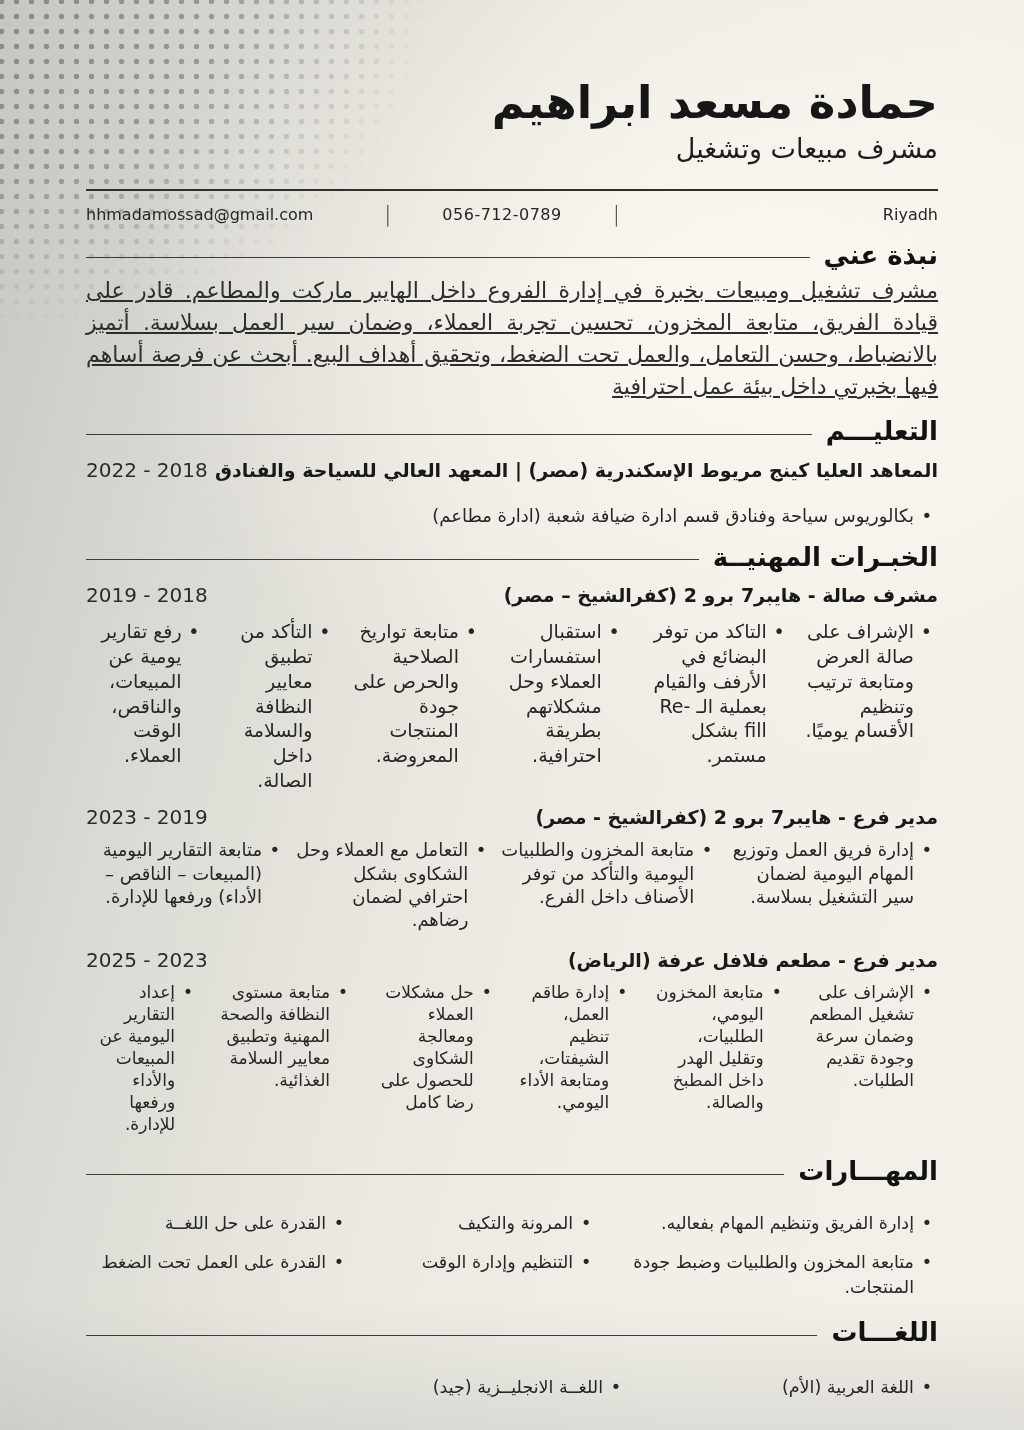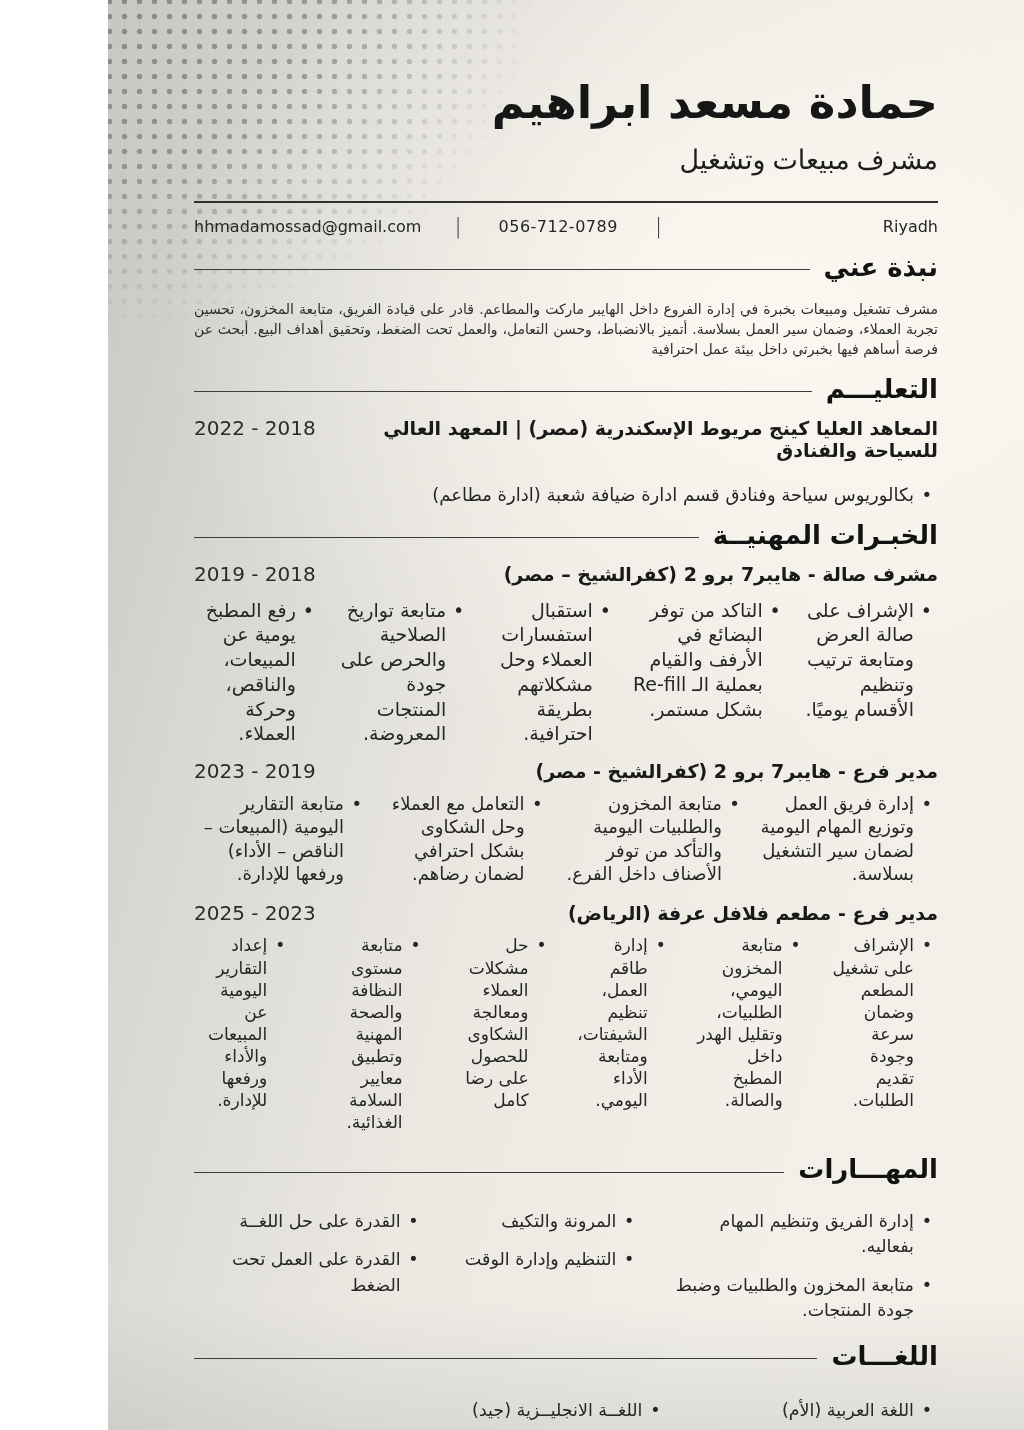--- a/index.html
+++ b/index.html
@@ -1,50 +1,50 @@
 <!DOCTYPE html>
 <html dir="rtl" lang="ar"><head>
 <meta charset="utf-8">
 <style>
   * { box-sizing: border-box; margin: 0; padding: 0; }
   html, body { margin: 0; background: #ffffff; }
   .page {
-    width: 916px; height: 1430px; position: relative; overflow: hidden;
+    width: 1024px; height: 1430px; position: relative; overflow: hidden;
     font-family: "DejaVu Sans", "Liberation Sans", sans-serif;
     color: #242424;
     background:
       linear-gradient(to top, rgba(168,170,166,0.28), rgba(168,170,166,0) 9%),
       radial-gradient(ellipse 840px 640px at 72% 22%, rgba(252,249,242,0.95), rgba(252,249,242,0) 72%),
       linear-gradient(104deg, #c5c7c3 0%, #d8d7d1 20%, #eae8e1 46%, #f1efe8 72%, #f3f0e9 100%);
   }
   .halftone {
     position: absolute; top: -6px; left: -6px; width: 486px; height: 376px;
     background-image: radial-gradient(circle, rgba(80,86,82,0.55) 2.4px, rgba(80,86,82,0) 3.1px);
     background-size: 15px 15px;
     -webkit-mask-image: radial-gradient(ellipse 115% 115% at 0% 0%, #000 0%, rgba(0,0,0,0.85) 40%, rgba(0,0,0,0) 78%);
     mask-image: radial-gradient(ellipse 115% 115% at 0% 0%, #000 0%, rgba(0,0,0,0.85) 40%, rgba(0,0,0,0) 78%);
   }
   .content { position: relative; padding: 76px 86px 0 86px; }
 
   h1.name { font-size: 45px; font-weight: 700; text-align: right; color: #161616; line-height: 1.18; }
-  .job-title { font-size: 27px; margin-top: 15px; font-weight: 500; text-align: right; color: #1d1d1d; font-family: Liberation Serif, serif; }
+  .job-title { font-size: 27px; margin-top: 4px; font-weight: 500; text-align: right; color: #1d1d1d; }
   .top-rule { margin-top: 25px; border-top: 2px solid #2f2f2f; }
 
   .contact { direction: ltr; display: flex; align-items: center; margin-top: 11px; font-size: 16px; color: #262626; }
   .contact .email { flex: 0 0 35%; }
   .contact .sep { font-size: 21px; font-weight: 300; color: #333; }
   .contact .phone { flex: 0 0 26%; text-align: center; letter-spacing: 0.5px; }
   .contact .location { flex: 1; text-align: right; }
 
   .sec { margin-top: 13px; }
   .section-head { display: flex; align-items: center; gap: 14px; }
   .section-head h2 { font-size: 26px; font-weight: 700; color: #121212; white-space: nowrap; line-height: 1.3; }
   .section-head .rule { flex: 1; border-top: 1.7px solid #3c3c3c; height: 0; transform: translateY(2px); }
 
-  .about-text { margin-top: 14px; font-size: 14px; line-height: 1.45; text-align: justify; color: #2d2d2d; }
+  .about-text { margin-top: 2px; font-size: 22px; line-height: 1.45; text-align: justify; color: #2d2d2d; text-decoration: underline; }
 
   .entry-head { display: flex; justify-content: space-between; align-items: baseline; margin-top: 9px; }
   .entry-title { font-weight: 700; font-size: 19px; color: #191919; }
   .date { direction: ltr; font-size: 20px; color: #2b2b2b; white-space: nowrap; font-weight: 500; }
 
   .bullet { position: relative; padding-right: 24px; line-height: 1.3; color: #262626; }
   .bullet::before { content: "\2022"; position: absolute; right: 6px; top: 0; }
   .edu-bullet { margin-top: 22px; font-size: 18px; }
 
   .bullets { display: flex; }
@@ -113,21 +113,22 @@
       <div class="job job1">
         <div class="entry-head">
           <span class="entry-title">مشرف صالة -  هايبر7 برو 2 (كفرالشيخ – مصر)</span>
           <span class="date">2019 - 2018</span>
         </div>
         <div class="bullets b-lg">
           <div class="bullet">الإشراف على صالة العرض ومتابعة ترتيب وتنظيم الأقسام يوميًا.</div>
           <div class="bullet">التاكد  من توفر البضائع في الأرفف والقيام بعملية الـ Re-fill بشكل مستمر.</div>
           <div class="bullet">استقبال استفسارات العملاء وحل مشكلاتهم بطريقة احترافية.</div>
           <div class="bullet">متابعة تواريخ الصلاحية والحرص على جودة المنتجات المعروضة.</div>
-          <div class="bullet">رفع المطبخ يومية عن المبيعات، والناقص، وحركة العملاء.</div>
+          <div class="bullet">التأكد من تطبيق معايير النظافة والسلامة داخل الصالة.</div>
+          <div class="bullet">رفع تقارير يومية عن المبيعات، والناقص، الوقت العملاء.</div>
         </div>
       </div>
 
       <div class="job job2">
         <div class="entry-head">
           <span class="entry-title">مدير فرع  - هايبر7 برو 2 (كفرالشيخ - مصر)</span>
           <span class="date">2023 - 2019</span>
         </div>
         <div class="bullets b-md">
           <div class="bullet">إدارة فريق العمل وتوزيع المهام اليومية لضمان سير التشغيل بسلاسة.</div>

